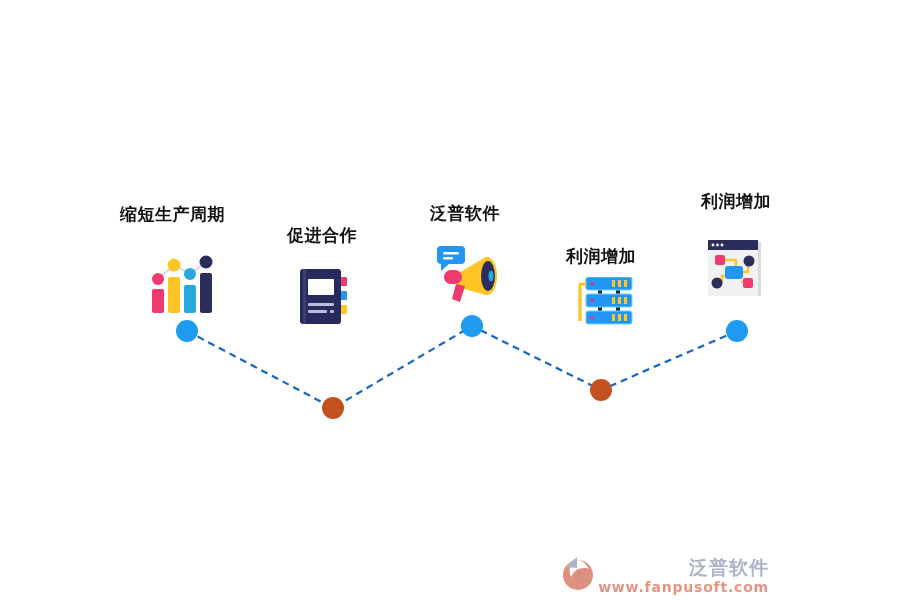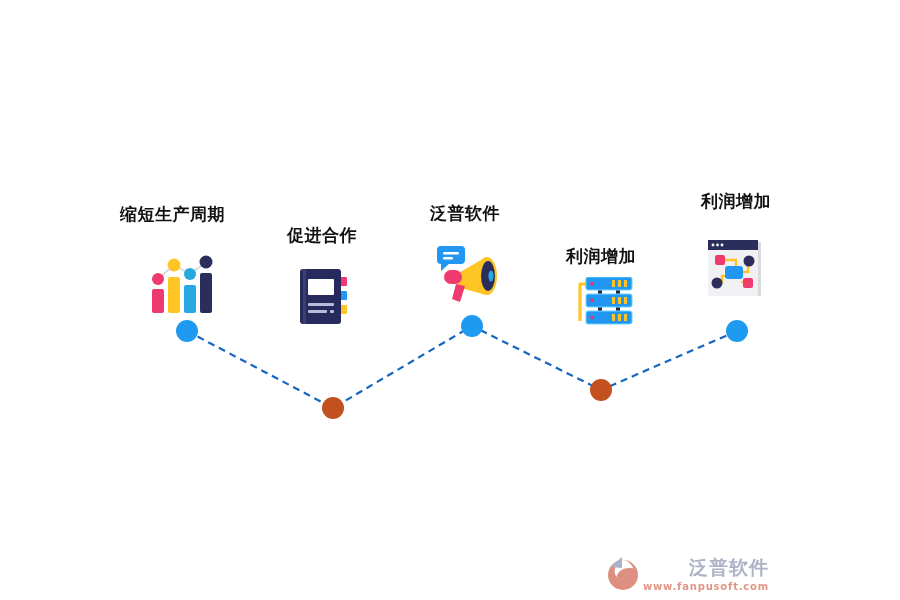--- a/index.html
+++ b/index.html
@@ -43,21 +43,21 @@
   .wm-text { display: flex; flex-direction: column; align-items: flex-end; }
   .wm-brand {
     font-size: 19px;
     font-weight: 700;
     color: #a9aec4;
     line-height: 26px;
     letter-spacing: 1px;
     white-space: nowrap;
   }
   .wm-url {
-    font-size: 10px;
+    font-size: 14px;
     font-weight: 700;
     color: #e09080;
     letter-spacing: 0.8px;
     line-height: 14px;
     white-space: nowrap;
   }
 </style>
 </head>
 <body>
 

